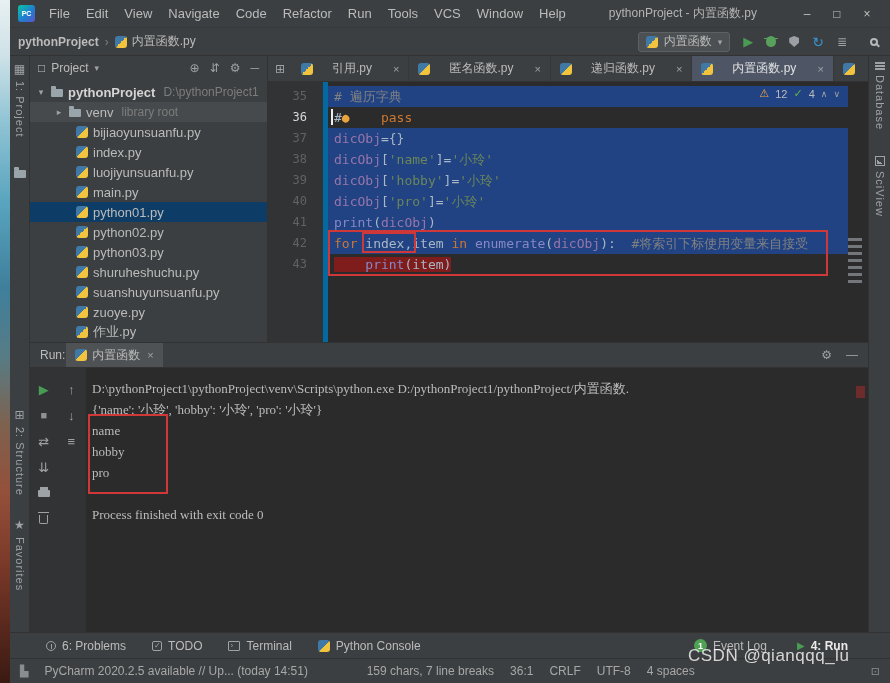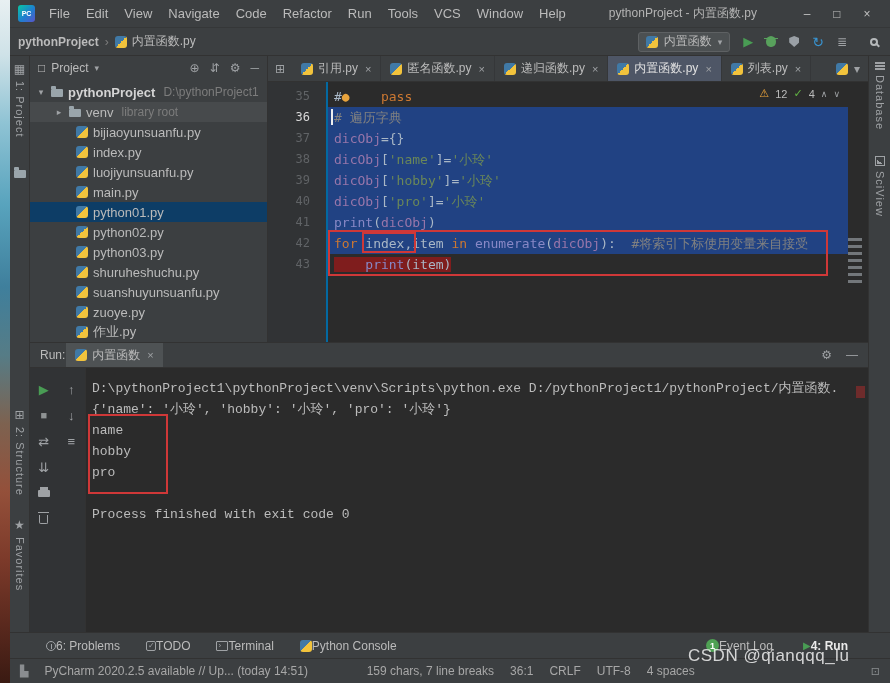--- a/index.html
+++ b/index.html
@@ -69,28 +69,28 @@
   .k-root .tree-label{font-weight:bold;color:#d4d4d4}
   .tree-suffix{color:#7c7c7c;font-size:12px;margin-left:3px}
   .tree-row.selected{background:#0d3d66}
   .folder-icon{position:relative;width:12px;height:8px;background:#9aa5ab;border-radius:1px;display:inline-block;flex:none;margin-top:2px}
   .folder-icon::before{content:"";position:absolute;top:-3px;left:0;width:5px;height:3px;background:#9aa5ab;border-radius:1px 1px 0 0}
 
   
   .editor-col{flex:1;display:flex;flex-direction:column;min-width:0;background:#2b2b2b}
   .tabs{height:26px;flex:none;display:flex;align-items:stretch;background:#3c3f41;border-bottom:1px solid #323232;font-size:12px}
   .tabs-lead{width:24px;display:flex;align-items:center;justify-content:center;color:#9fa2a5;flex:none}
-  .tab{display:flex;align-items:center;gap:5px;padding:0 9px;border-right:1px solid #353739;color:#bbbbbb;white-space:nowrap}
+  .tab{display:flex;align-items:center;gap:19px;padding:0 9px;border-right:1px solid #353739;color:#bbbbbb;white-space:nowrap}
   .tab.active{background:#4e5666;color:#e0e0e0}
   .tab-close{color:#9fa2a5;font-size:11px;margin-left:2px}
   .tabs-tail{margin-left:auto;display:flex;align-items:center;gap:6px;padding:0 8px;color:#9fa2a5}
 
   .editor-content{flex:1;display:flex;position:relative;background:#2b2b2b;overflow:hidden;
     font-family:"DejaVu Sans Mono","Liberation Mono",monospace}
-  .gutter{width:60px;flex:none;background:#313335;border-right:2px solid #0369a1;padding-top:4px}
+  .gutter{width:60px;flex:none;background:#313335;border-right:5px solid #0369a1;padding-top:4px}
   .gutter-line{height:21px;line-height:21px;text-align:right;padding-right:16px;color:#606366;font-size:12px}
   .gutter-line.active{color:#d8d8d8}
   .code{flex:1;padding-top:4px;min-width:0}
   .code-line{height:21px;line-height:21px;white-space:pre;padding-left:6px;margin-right:20px;font-size:13px}
   .sel-full{background:#214283}
   .selbg{background:#7f1d1d}
   .tk-kw{color:#cc7832}.tk-plain{color:#a9b7c6}.tk-str{color:#6a8759}.tk-com{color:#808080}
   .tk-var{color:#9876aa}.tk-builtin{color:#8888c6}.tk-dot{color:#e8a33d}
   .inspections{position:absolute;top:5px;right:28px;display:flex;align-items:center;gap:6px;
     font-family:"Liberation Sans",sans-serif;font-size:11px;color:#bbbbbb}
@@ -110,32 +110,32 @@
   .run-tools{margin-left:auto;display:flex;gap:14px;color:#9fa2a5;font-size:12px}
   .run-body{flex:1;display:flex;background:#2b2b2b;position:relative;min-height:0}
   .run-toolbar{width:56px;flex:none;background:#313335;border-right:1px solid #323232;padding-top:8px;
     display:grid;grid-template-columns:1fr 1fr;grid-auto-rows:26px;justify-items:center;align-items:center;
     color:#9fa2a5;font-size:13px}
   .glyph-stop{color:#8f9394;font-size:11px}
   .icon-printer{width:12px;height:7px;background:#9fa2a5;border-radius:1px;position:relative}
   .icon-printer::before{content:"";position:absolute;top:-3px;left:2px;width:8px;height:3px;background:#9fa2a5}
   .icon-trash{width:9px;height:9px;border:1px solid #9fa2a5;border-top:none;border-radius:0 0 2px 2px;position:relative}
   .icon-trash::before{content:"";position:absolute;top:-3px;left:-2px;width:11px;height:1px;background:#9fa2a5}
-  .console{flex:1;position:relative;padding:10px 8px 0 6px;font-family:Liberation Mono, monospace;
+  .console{flex:1;position:relative;padding:10px 8px 0 6px;font-family:Liberation Serif, serif;
     font-size:13px;line-height:21px;color:#bcbcbc;overflow:hidden;white-space:pre}
   .console-line{height:21px}
   .console-redbox{position:absolute;left:58px;top:46px;width:80px;height:80px;border:2px solid #cf3838;pointer-events:none}
   .console-scrollmark{position:absolute;right:3px;top:18px;width:9px;height:12px;background:#6e2b2b}
 
   
   .bottom-bar{height:26px;flex:none;display:flex;align-items:center;background:#3c3f41;border-top:1px solid #323232;
     font-size:12px;color:#bbbbbb;padding:0 12px}
   .bb-left{display:flex;gap:26px;margin-left:24px}
   .bb-right{margin-left:auto;display:flex;gap:30px;margin-right:30px}
-  .bb-item{display:flex;align-items:center;white-space:nowrap}
+  .bb-item{display:flex;align-items:center;gap:6px;white-space:nowrap}
   .bb-item.active{color:#eaeaea;font-weight:bold}
   .icon-problems{width:10px;height:10px;border-radius:50%;border:1px solid #9fa2a5;position:relative}
   .icon-problems::before{content:"";position:absolute;left:4px;top:2px;width:1px;height:5px;background:#9fa2a5}
   .icon-todo{width:10px;height:10px;border:1px solid #9fa2a5;border-radius:2px;position:relative}
   .icon-todo::before{content:"✓";position:absolute;font-size:8px;top:-1px;left:1px;color:#9fa2a5;line-height:10px}
   .icon-terminal{width:12px;height:10px;border:1px solid #9fa2a5;border-radius:1px;position:relative}
   .icon-terminal::before{content:"›";position:absolute;left:1px;top:-1px;font-size:8px;color:#9fa2a5;line-height:10px}
   .badge-green{width:13px;height:13px;border-radius:50%;background:#4fa154;color:#fff;font-size:9px;
     display:flex;align-items:center;justify-content:center;font-weight:bold}
   .glyph-run-small{color:#499c54;font-size:10px}
@@ -344,22 +344,22 @@
                   <div class="gutter-line active">36</div>
                   <div class="gutter-line">37</div>
                   <div class="gutter-line">38</div>
                   <div class="gutter-line">39</div>
                   <div class="gutter-line">40</div>
                   <div class="gutter-line">41</div>
                   <div class="gutter-line">42</div>
                   <div class="gutter-line">43</div>
                 </div>
               <div class="code" id="code">
+                  <div class="code-line sel-full"><span class="tk-com"># 遍历字典</span></div>
                   <div class="code-line"><span class="tk-plain">#</span><span class="tk-dot">●</span><span class="tk-plain">    </span><span class="tk-kw">pass</span></div>
-                  <div class="code-line sel-full"><span class="tk-com"># 遍历字典</span></div>
                   <div class="code-line sel-full"><span class="tk-var">dicObj</span><span class="tk-plain">={}</span></div>
                   <div class="code-line sel-full"><span class="tk-var">dicObj</span><span class="tk-plain">[</span><span class="tk-str">'name'</span><span class="tk-plain">]=</span><span class="tk-str">'小玲'</span></div>
                   <div class="code-line sel-full"><span class="tk-var">dicObj</span><span class="tk-plain">[</span><span class="tk-str">'hobby'</span><span class="tk-plain">]=</span><span class="tk-str">'小玲'</span></div>
                   <div class="code-line sel-full"><span class="tk-var">dicObj</span><span class="tk-plain">[</span><span class="tk-str">'pro'</span><span class="tk-plain">]=</span><span class="tk-str">'小玲'</span></div>
                   <div class="code-line sel-full"><span class="tk-builtin">print</span><span class="tk-plain">(</span><span class="tk-var">dicObj</span><span class="tk-plain">)</span></div>
                   <div class="code-line sel-full"><span class="tk-kw">for</span><span class="tk-plain"> index,item </span><span class="tk-kw">in</span><span class="tk-plain"> </span><span class="tk-builtin">enumerate</span><span class="tk-plain">(</span><span class="tk-var">dicObj</span><span class="tk-plain">):  </span><span class="tk-com">#将索引下标使用变量来自接受</span></div>
                   <div class="code-line"><span class="selbg"><span class="tk-plain">    </span><span class="tk-builtin">print</span><span class="tk-plain">(</span><span class="tk-plain">item</span><span class="tk-plain">)</span></span></div>
                 </div>
               <div class="inspections">
                 <span class="insp-warn">⚠</span>

